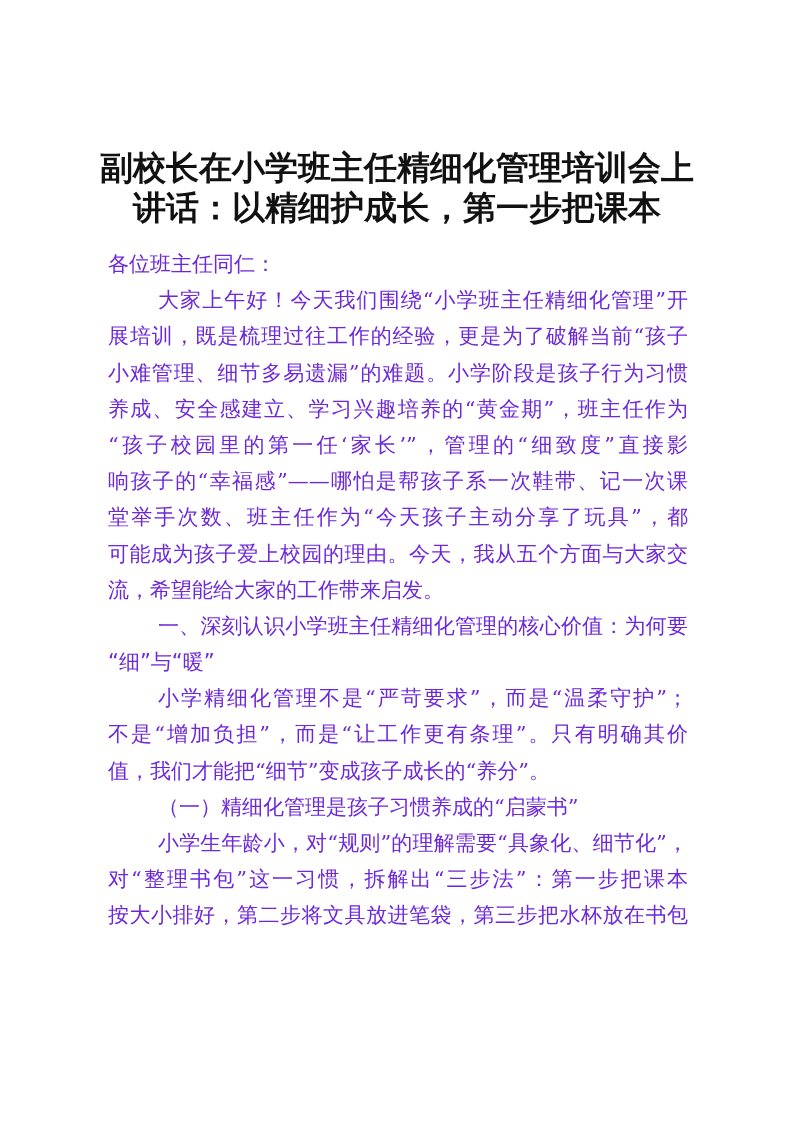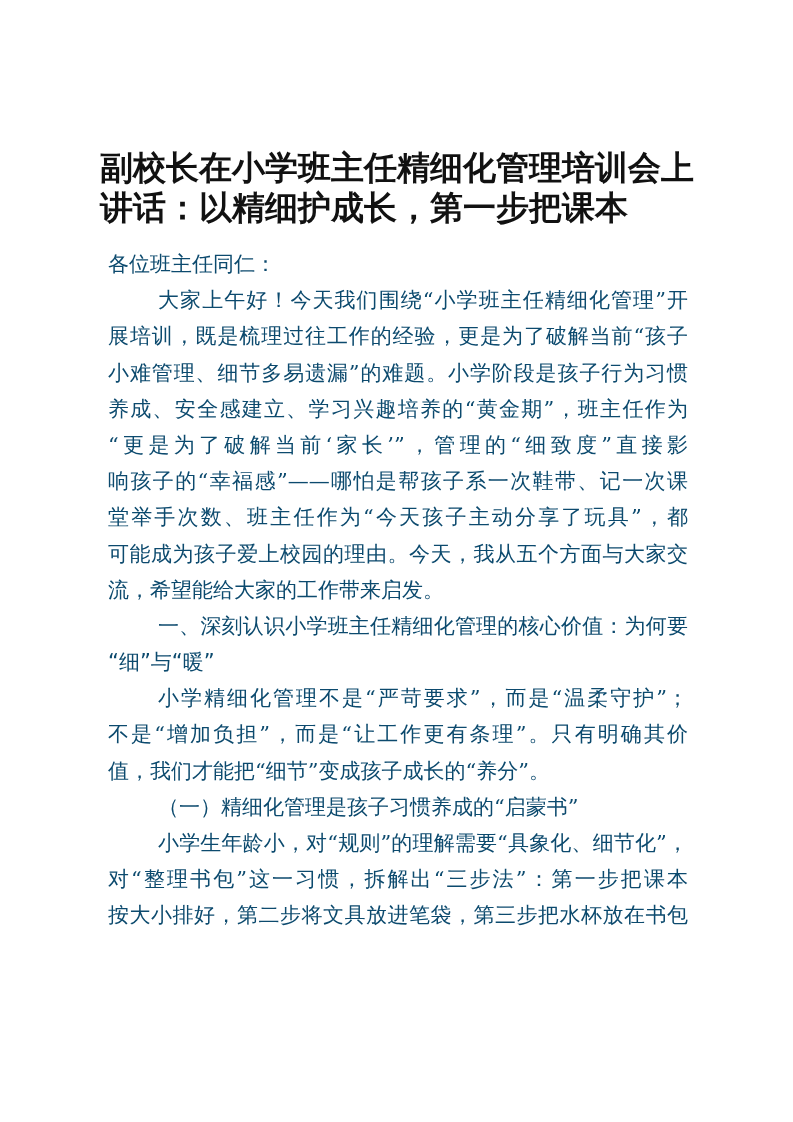--- a/index.html
+++ b/index.html
@@ -2,29 +2,30 @@
 <html><head>
   <meta charset="utf-8">
   <style>
     html, body { margin: 0; padding: 0; background: #ffffff; }
     body { width: 793px; height: 1122px; position: relative; overflow: hidden; }
     .page {
       position: absolute; left: 0; top: 0; width: 793px; height: 1122px; background: #ffffff;
     }
     .title {
       position: absolute; left: 100px; top: 148px; width: 594px;
+      text-align: center;
       font-family: "DejaVu Sans", "Liberation Sans", sans-serif;
       font-weight: bold; font-size: 33px; line-height: 40px; color: #111111;
       letter-spacing: 0px;
     }
     .title-line { display: block; white-space: nowrap; }
     .body {
       position: absolute; left: 108px; top: 246px; width: 580px;
       font-family: "DejaVu Serif", "Liberation Serif", serif;
-      font-size: 21px; line-height: 36.2px; color: #0c4a6e;
+      font-size: 21px; line-height: 36.2px; color: #6d28d9;
     }
     .line {
       display: block; white-space: nowrap; height: 36.2px;
       text-align: justify; text-align-last: justify;
     }
     .line.last { text-align-last: left; }
     .line.indent { padding-left: 50px; }
     .heading { font-family: "DejaVu Sans", "Liberation Sans", sans-serif; }
   </style>
 </head>
@@ -38,21 +39,21 @@
   </div>
 
   <div class="body">
     <span class="line last">各位班主任同仁：</span>
 
     <div>
       <span class="line indent">大家上午好！今天我们围绕“小学班主任精细化管理”开</span>
       <span class="line">展培训，既是梳理过往工作的经验，更是为了破解当前“孩子</span>
       <span class="line">小难管理、细节多易遗漏”的难题。小学阶段是孩子行为习惯</span>
       <span class="line">养成、安全感建立、学习兴趣培养的“黄金期”，班主任作为</span>
-      <span class="line">“更是为了破解当前‘家长’”，管理的“细致度”直接影</span>
+      <span class="line">“孩子校园里的第一任‘家长’”，管理的“细致度”直接影</span>
       <span class="line">响孩子的“幸福感”——哪怕是帮孩子系一次鞋带、记一次课</span>
       <span class="line">堂举手次数、班主任作为“今天孩子主动分享了玩具”，都</span>
       <span class="line">可能成为孩子爱上校园的理由。今天，我从五个方面与大家交</span>
       <span class="line last">流，希望能给大家的工作带来启发。</span>
     </div>
 
     <div>
       <span class="line indent heading">一、深刻认识小学班主任精细化管理的核心价值：为何要</span>
       <span class="line last heading">“细”与“暖”</span>
     </div>

